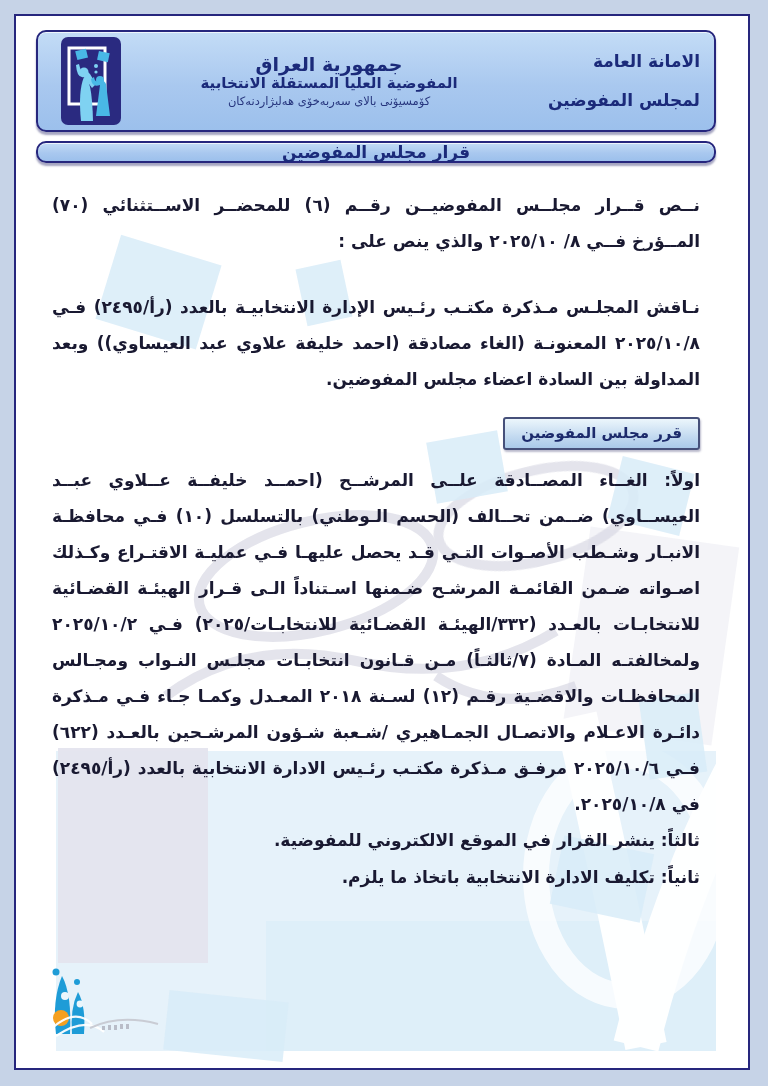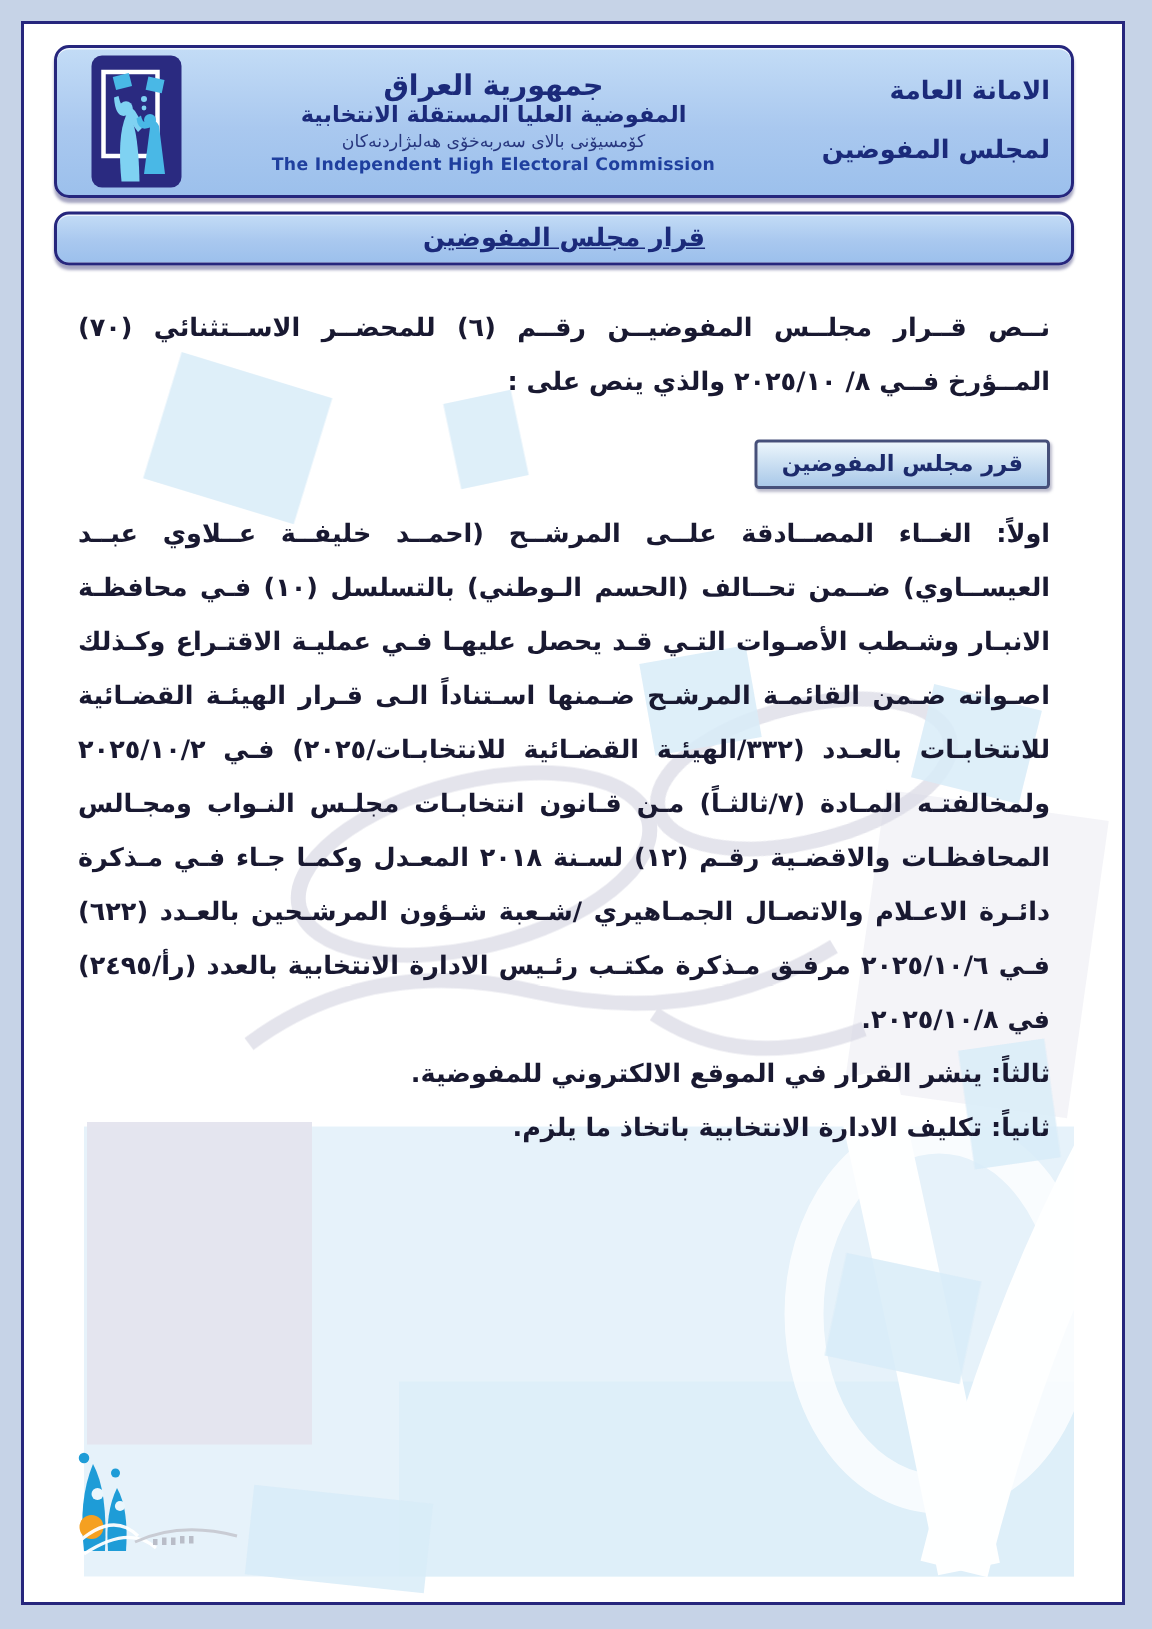--- a/index.html
+++ b/index.html
@@ -41,23 +41,23 @@
   .hc-ar1{font-size:19px;font-weight:bold;}
   .hc-ar2{font-size:15px;font-weight:bold;}
   .hc-ku{font-size:11.5px;font-weight:normal;color:#27367e;margin-top:3px;}
   .hc-en{font-size:11.5px;font-weight:bold;color:#1f3f9e;margin-top:2px;letter-spacing:.2px;}
   .header-right{
     flex:0 0 172px;direction:rtl;
     font-size:17px;font-weight:bold;color:#1b2a7a;line-height:2.3;
   }
   
   .title-band{
-    margin-top:9px;height:36px;
+    margin-top:9px;height:22px;
     display:flex;align-items:center;justify-content:center;
-    font-size:17px;font-weight:bold;color:#1b2a7a;text-decoration:underline;
+    font-size:17px;font-weight:bold;color:#1b2a7a;
   }
 
   
   .doc-body{
     direction:rtl;
     padding:24px 16px 0 16px;
     color:#191931;
     font-weight:bold;
     font-size:17px;
   }
@@ -148,36 +148,36 @@
 
           <path d="M24 41 q-7 2 -8 -12 l3 -1 q2 9 5 8 q4 -1 6 2 l6 10 l-4 4 z" fill="#7fd2f2"></path>
           <path d="M40 49 q-8 3 -9 -6 l3 -2 q1 6 5 4 q5 -2 7 3 l4 32 l-14 0 z" fill="#49b8e6"></path>
           <path d="M24 41 q8 0 9 44 l-12 0 q-3 -30 3 -44" fill="#7fd2f2"></path>
         </svg>
       </div>
       <div class="header-center">
         <div class="hc-ar1">جمهورية العراق</div>
         <div class="hc-ar2">المفوضية العليا المستقلة الانتخابية</div>
         <div class="hc-ku">كۆمسيۆنى بالاى سەربەخۆى هەلبژاردنەكان</div>
-        <div class="hc-en">The Independent High Electoral Commission</div>
       </div>
       <div class="header-right">
         <div>الامانة العامة</div>
         <div>لمجلس المفوضين</div>
       </div>
     </div>
 
     <div class="band title-band">
       <span>قرار مجلس المفوضين</span>
     </div>
 
     <div class="doc-body">
 
       <p class="para">نــص قــرار مجلــس المفوضيــن رقــم (٦) للمحضــر الاســتثنائي (٧٠) المــؤرخ فــي ٨/ ٢٠٢٥/١٠ والذي ينص على :</p>
 
+      <p class="para"><span>نـاقش المجلـس مـذكرة مكتـب رئـيس الإدارة الانتخابيـة بالعدد (رأ/٢٤٩٥) فـي ٢٠٢٥/١٠/٨ المعنونـة </span><span>(الغاء مصادقة (احمد خليفة علاوي عبد العيساوي))</span><span> وبعد المداولة بين السادة اعضاء مجلس المفوضين.</span></p>
 
       <div class="badge-row">
         <span class="badge">قرر مجلس المفوضين</span>
       </div>
 
       <p class="para decision">اولاً: الغــاء المصــادقة علــى المرشــح (احمــد خليفــة عــلاوي عبــد العيســاوي) ضــمن تحــالف (الحسم الـوطني)  بالتسلسل (١٠) فـي محافظـة الانبـار وشـطب الأصـوات التـي قـد يحصل عليهـا فـي عمليـة الاقتـراع وكـذلك اصـواته ضـمن القائمـة المرشـح ضـمنها اسـتناداً الـى قـرار الهيئـة القضـائية للانتخابـات بالعـدد (٣٣٢/الهيئـة القضـائية للانتخابـات/٢٠٢٥) فـي ٢٠٢٥/١٠/٢ ولمخالفتـه المـادة (٧/ثالثـاً) مـن قـانون انتخابـات مجلـس النـواب ومجـالس المحافظـات والاقضـية رقـم (١٢) لسـنة ٢٠١٨ المعـدل  وكمـا جـاء فـي مـذكرة دائـرة الاعـلام والاتصـال الجمـاهيري /شـعبة شـؤون المرشـحين بالعـدد (٦٢٢) فـي ٢٠٢٥/١٠/٦ مرفـق مـذكرة مكتـب رئـيس الادارة الانتخابية بالعدد (رأ/٢٤٩٥) في ٢٠٢٥/١٠/٨.</p>
 
       <div class="simple-line">ثالثاً: ينشر القرار في الموقع الالكتروني للمفوضية.</div>
       <div class="simple-line">ثانياً: تكليف الادارة الانتخابية باتخاذ ما يلزم.</div>
 

